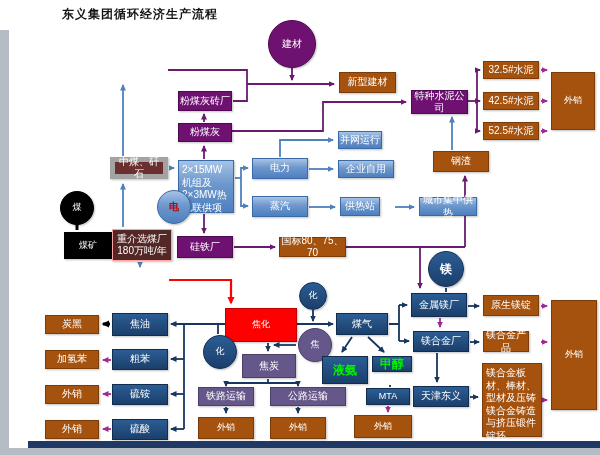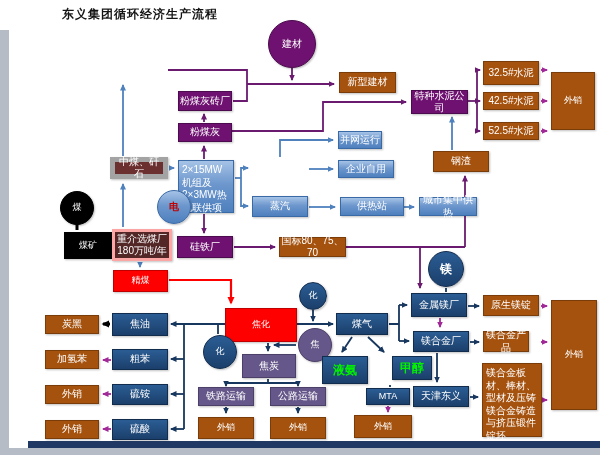--- a/index.html
+++ b/index.html
@@ -11,21 +11,21 @@
   .strip-bottom{position:absolute;left:0;top:448px;width:600px;height:7px;background:#b6bcc6;}
   .bar-navy{position:absolute;left:28px;top:441px;width:572px;height:7px;background:#203864;}
   .title{position:absolute;left:62px;top:6px;font-size:12px;font-weight:bold;color:#141414;letter-spacing:1px;}
   
   .nd{position:absolute;display:flex;align-items:center;justify-content:center;text-align:center;
       color:#fff;font-size:10px;line-height:1.25;box-sizing:border-box;
       box-shadow:1px 1px 2px rgba(0,0,0,.25);}
   .circle{border-radius:50%;}
   .purple{background:#6e1170;border:1px solid #4d0b4f;}
   .maroon{background:#6b2f2f;border:5px solid #a3a3a3;}
-  .darkmaroon{background:#542727;border:3px solid #fca5a5;}
+  .darkmaroon{background:#542727;border:1px solid #fca5a5;}
   .redbox{background:#ff0000;border:1px solid #c00000;}
   .blue{background:linear-gradient(180deg,#a6c3e6 0%,#6d97cd 45%,#4e80be 100%);border:1px solid #3a6aa5;}
   .navy{background:linear-gradient(180deg,#2b5d94,#1b3f6b);border:1px solid #122c4d;}
   .orange{background:#a5520e;border:1px solid #7a3c08;}
   .mutedpurple{background:#655789;border:1px solid #4c4068;}
   .blackbox{background:#000;border:1px solid #000;}
   .tl{justify-content:flex-start;text-align:left;align-items:flex-start;padding:3px;}
   .green-big{color:#00f000;font-weight:bold;font-size:12px;}
   .redtext{color:#c00000;font-weight:bold;font-size:10px;}
   .w900{font-weight:bold;}
@@ -148,64 +148,64 @@
   </svg>
 
   <div class="title">东义集团循环经济生产流程</div>
 
   <div class="nd purple circle" style="left:268px;top:20px;width:48px;height:48px">建材</div>
   <div class="nd purple" style="left:178px;top:91px;width:54px;height:20px">粉煤灰砖厂</div>
   <div class="nd purple" style="left:178px;top:123px;width:54px;height:19px">粉煤灰</div>
   <div class="nd orange" style="left:339px;top:72px;width:57px;height:21px">新型建材</div>
 
   <div class="nd purple" style="left:411px;top:90px;width:57px;height:24px">特种水泥公司</div>
-  <div class="nd orange" style="left:483px;top:61px;width:56px;height:24px">32.5#水泥</div>
+  <div class="nd orange" style="left:483px;top:61px;width:56px;height:18px">32.5#水泥</div>
   <div class="nd orange" style="left:483px;top:92px;width:56px;height:18px">42.5#水泥</div>
   <div class="nd orange" style="left:483px;top:122px;width:56px;height:18px">52.5#水泥</div>
   <div class="nd orange fs9" style="left:551px;top:72px;width:44px;height:58px">外销</div>
   <div class="nd orange" style="left:433px;top:151px;width:56px;height:21px">钢渣</div>
 
   <div class="nd maroon" style="left:110px;top:157px;width:58px;height:22px">中煤、矸石</div>
   <div class="nd blue tl" style="left:178px;top:160px;width:56px;height:53px">2×15MW机组及2×3MW热电联供项目</div>
   <div class="nd blue circle redtext" style="left:157px;top:190px;width:34px;height:34px">电</div>
+  <div class="nd blue" style="left:252px;top:158px;width:56px;height:21px">电力</div>
   <div class="nd blue" style="left:338px;top:131px;width:44px;height:18px">并网运行</div>
   <div class="nd blue" style="left:338px;top:160px;width:56px;height:18px">企业自用</div>
   <div class="nd blue" style="left:252px;top:196px;width:56px;height:21px">蒸汽</div>
-  <div class="nd blue" style="left:340px;top:197px;width:64px;height:19px">供热站</div>
+  <div class="nd blue" style="left:340px;top:197px;width:40px;height:19px">供热站</div>
   <div class="nd blue" style="left:419px;top:197px;width:58px;height:19px">城市集中供热</div>
 
   <div class="nd blackbox circle fs9" style="left:60px;top:191px;width:34px;height:34px">煤</div>
   <div class="nd blackbox fs9" style="left:64px;top:232px;width:48px;height:27px">煤矿</div>
   <div class="nd darkmaroon" style="left:112px;top:229px;width:60px;height:32px">重介选煤厂 180万吨/年</div>
-  <div class="nd redbox fs9" style="left:113px;top:270px;width:55px;height:22px">精煤</div>
 
   <div class="nd purple" style="left:177px;top:236px;width:56px;height:22px">硅铁厂</div>
   <div class="nd orange" style="left:279px;top:237px;width:67px;height:20px">国标80、75、70</div>
 
   <div class="nd navy circle fs12 w900" style="left:428px;top:251px;width:36px;height:36px">镁</div>
   <div class="nd navy" style="left:411px;top:293px;width:56px;height:24px">金属镁厂</div>
   <div class="nd orange" style="left:483px;top:295px;width:56px;height:21px">原生镁锭</div>
   <div class="nd navy" style="left:413px;top:331px;width:56px;height:21px">镁合金厂</div>
   <div class="nd orange" style="left:483px;top:331px;width:46px;height:21px">镁合金产品</div>
   <div class="nd orange fs9" style="left:551px;top:300px;width:46px;height:110px">外销</div>
   <div class="nd navy" style="left:413px;top:386px;width:56px;height:21px">天津东义</div>
   <div class="nd orange tl" style="left:482px;top:363px;width:60px;height:74px">镁合金板材、棒材、型材及压铸镁合金铸造与挤压锻件锭坯</div>
 
   <div class="nd redbox fs9" style="left:225px;top:308px;width:72px;height:34px">焦化</div>
   <div class="nd navy circle fs9" style="left:299px;top:282px;width:28px;height:28px">化</div>
   <div class="nd navy circle fs9" style="left:203px;top:335px;width:34px;height:34px">化</div>
   <div class="nd mutedpurple circle fs9" style="left:298px;top:328px;width:34px;height:34px">焦</div>
   <div class="nd navy" style="left:336px;top:313px;width:52px;height:22px">煤气</div>
   <div class="nd navy green-big" style="left:322px;top:356px;width:46px;height:28px">液氨</div>
-  <div class="nd navy green-big" style="left:392px;top:356px;width:40px;height:24px">甲醇</div>
+  <div class="nd navy green-big" style="left:372px;top:356px;width:40px;height:16px">甲醇</div>
   <div class="nd navy fs9" style="left:366px;top:388px;width:44px;height:17px">MTA</div>
   <div class="nd orange fs9" style="left:354px;top:415px;width:58px;height:23px">外销</div>
   <div class="nd mutedpurple" style="left:242px;top:354px;width:54px;height:24px">焦炭</div>
   <div class="nd mutedpurple" style="left:198px;top:387px;width:56px;height:19px">铁路运输</div>
-  <div class="nd mutedpurple" style="left:270px;top:387px;width:56px;height:19px">公路运输</div>
+  <div class="nd mutedpurple" style="left:270px;top:387px;width:76px;height:19px">公路运输</div>
   <div class="nd orange fs9" style="left:198px;top:417px;width:56px;height:22px">外销</div>
   <div class="nd orange fs9" style="left:270px;top:417px;width:56px;height:22px">外销</div>
 
   <div class="nd orange" style="left:45px;top:315px;width:54px;height:19px">炭黑</div>
   <div class="nd navy" style="left:112px;top:313px;width:56px;height:23px">焦油</div>
   <div class="nd orange" style="left:45px;top:350px;width:54px;height:19px">加氢苯</div>
   <div class="nd navy" style="left:112px;top:349px;width:56px;height:21px">粗苯</div>
   <div class="nd orange" style="left:45px;top:385px;width:54px;height:19px">外销</div>
   <div class="nd navy" style="left:112px;top:384px;width:56px;height:21px">硫铵</div>
   <div class="nd orange" style="left:45px;top:420px;width:54px;height:19px">外销</div>

